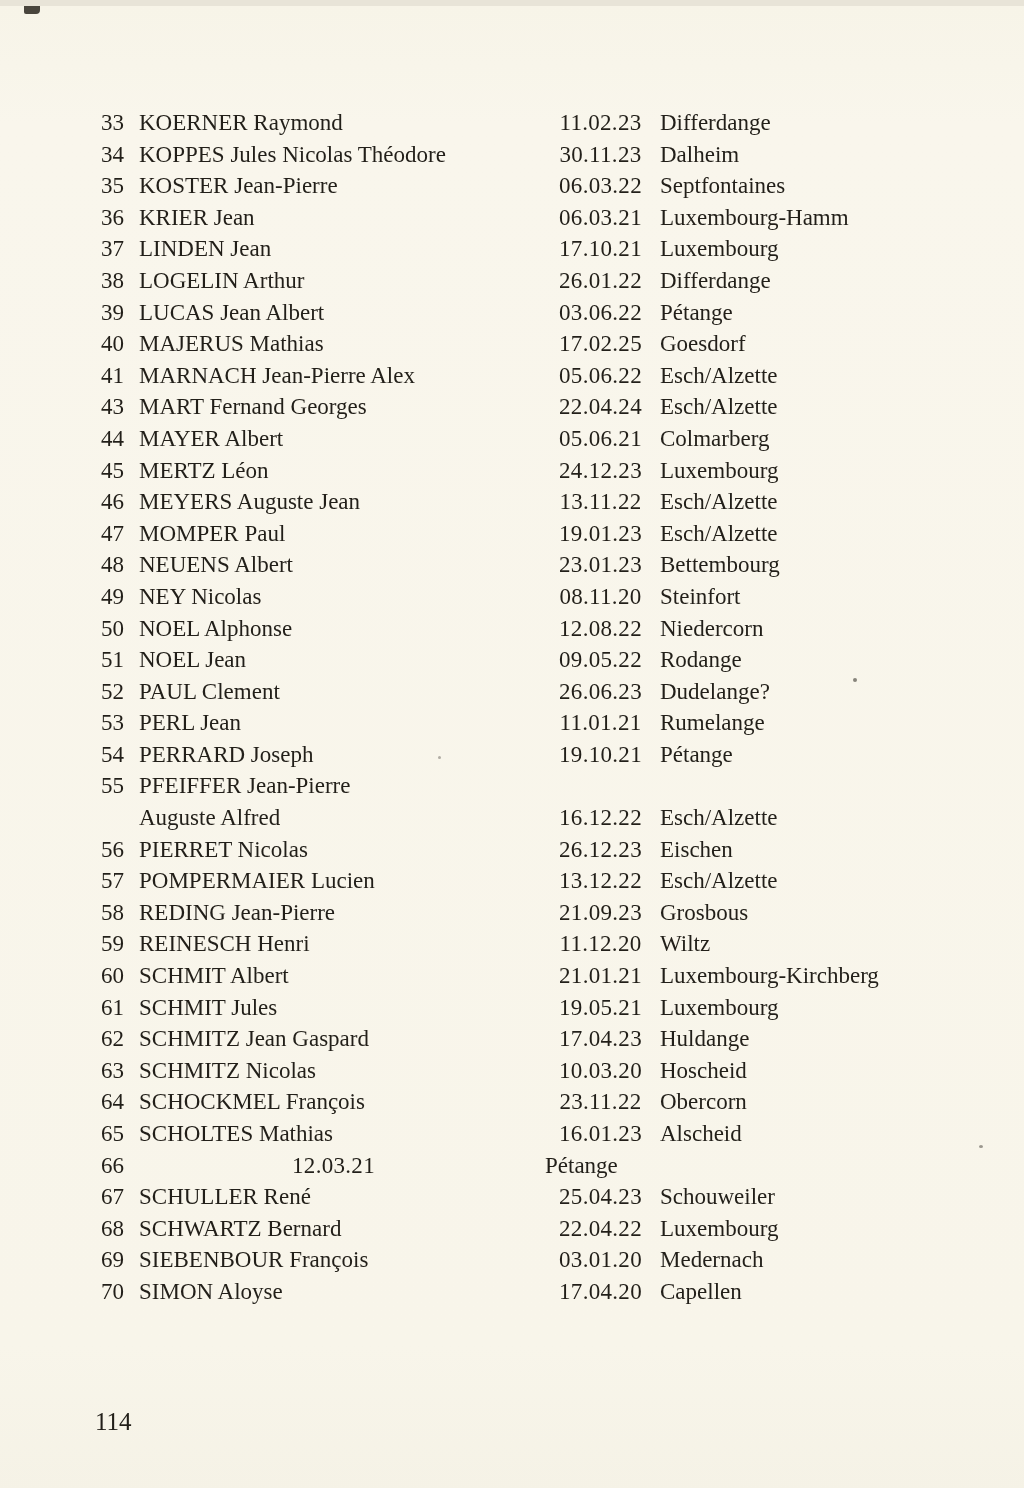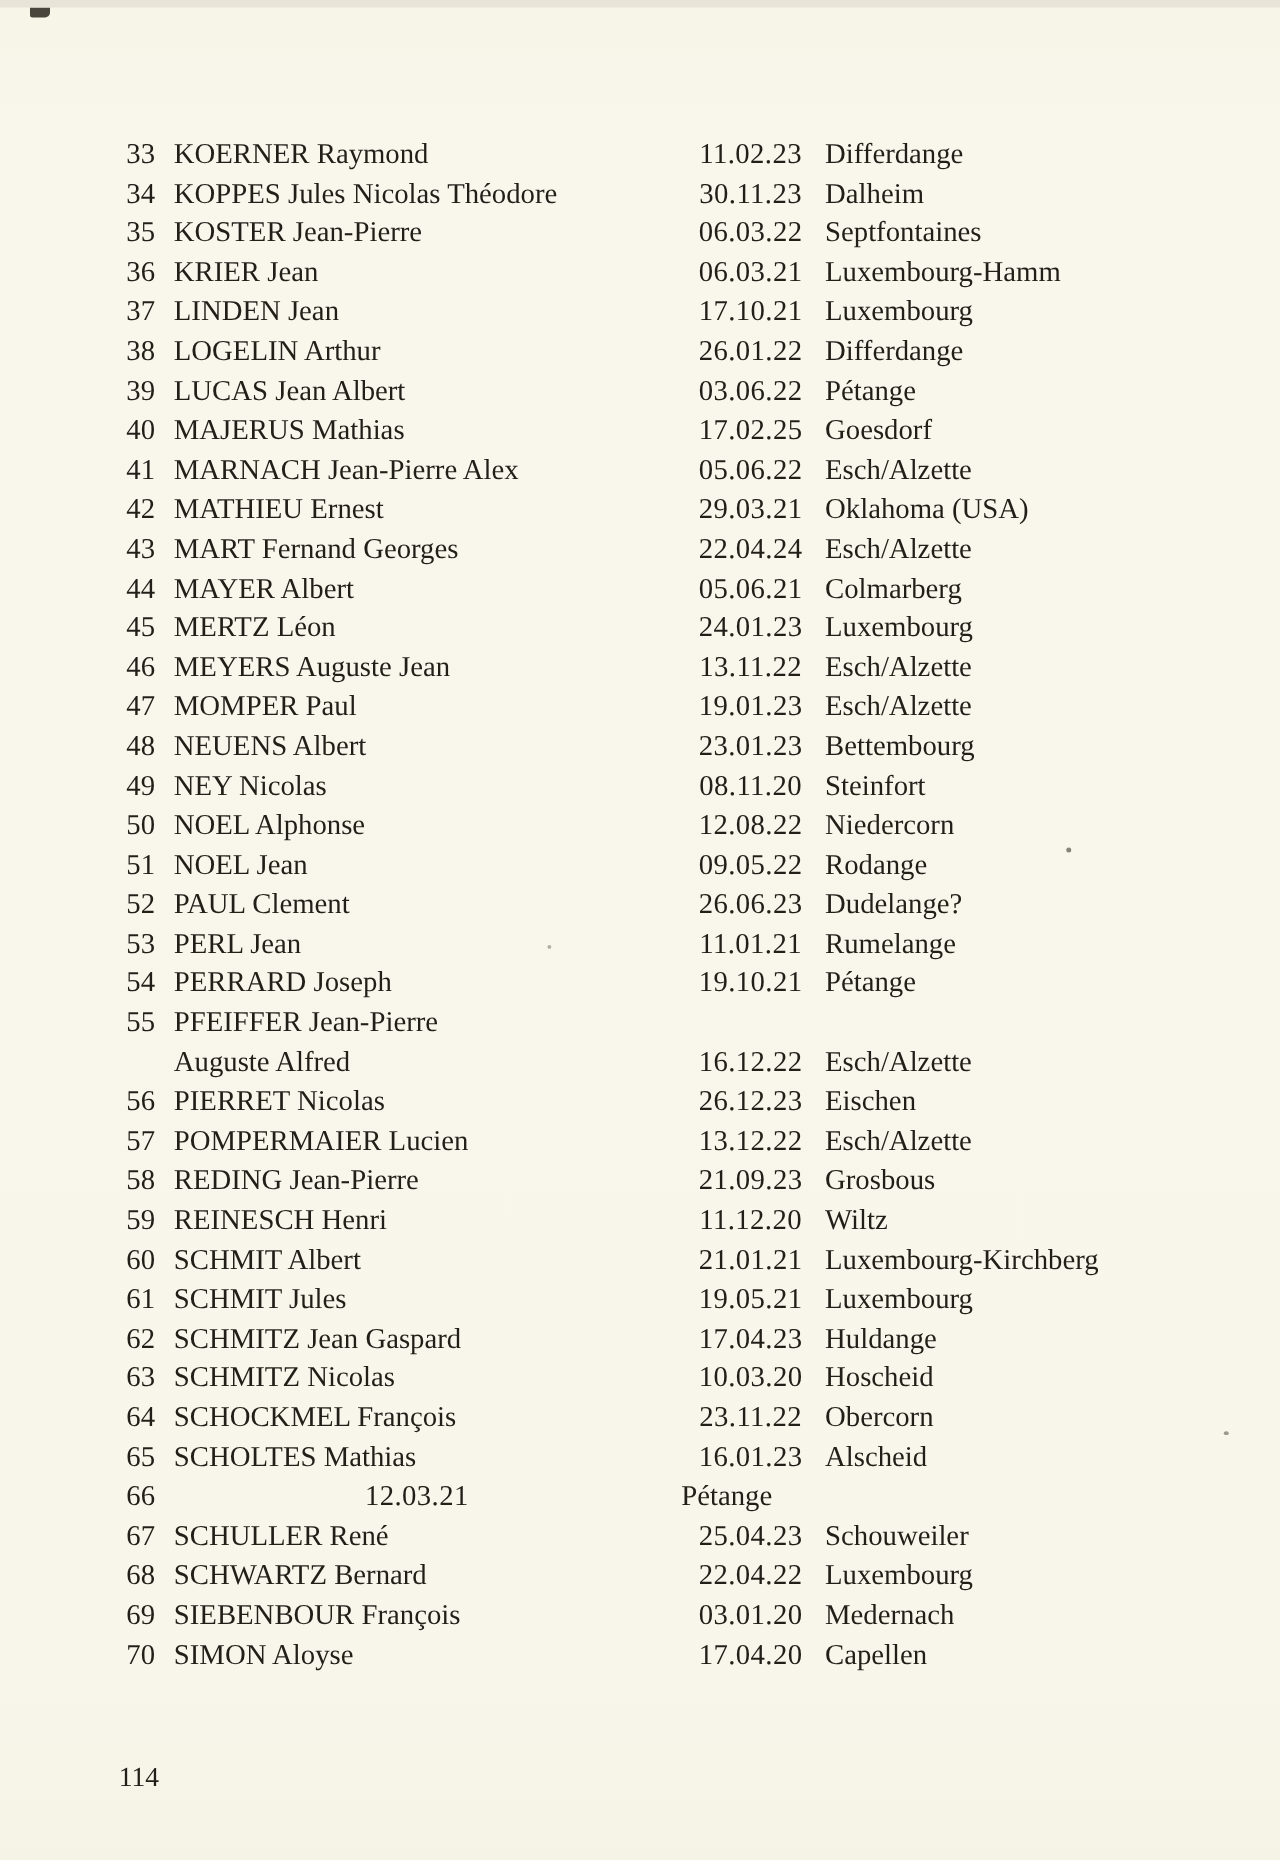--- a/index.html
+++ b/index.html
@@ -42,21 +42,21 @@
     letter-spacing: 0.3px;
     text-align: center;
   }
   .place {
     padding-left: 2px;
   }
   .page-number {
     position: absolute;
     left: 95px;
     top: 1400px;
-    font-size: 22px;
+    font-size: 25px;
     line-height: 32px;
   }
   
   .artifact {
     position: absolute;
     background: #2a261f;
     border-radius: 2px;
   }
   .artifact-top-corner {
     left: 24px;
@@ -150,41 +150,35 @@
         <span class="date">17.02.25</span>
         <span class="place">Goesdorf</span>
       </div>
       <div class="row">
         <span class="num">41</span>
         <span class="name">MARNACH Jean-Pierre Alex</span>
         <span class="date">05.06.22</span>
         <span class="place">Esch/Alzette</span>
       </div>
       <div class="row">
-        <span class="num">42</span>
-        <span class="name">MATHIEU Ernest</span>
-        <span class="date">29.03.21</span>
-        <span class="place">Oklahoma (USA)</span>
-      </div>
-      <div class="row">
         <span class="num">43</span>
         <span class="name">MART Fernand Georges</span>
         <span class="date">22.04.24</span>
         <span class="place">Esch/Alzette</span>
       </div>
       <div class="row">
         <span class="num">44</span>
         <span class="name">MAYER Albert</span>
         <span class="date">05.06.21</span>
         <span class="place">Colmarberg</span>
       </div>
       <div class="row">
         <span class="num">45</span>
         <span class="name">MERTZ Léon</span>
-        <span class="date">24.01.23</span>
+        <span class="date">24.12.23</span>
         <span class="place">Luxembourg</span>
       </div>
       <div class="row">
         <span class="num">46</span>
         <span class="name">MEYERS Auguste Jean</span>
         <span class="date">13.11.22</span>
         <span class="place">Esch/Alzette</span>
       </div>
       <div class="row">
         <span class="num">47</span>

